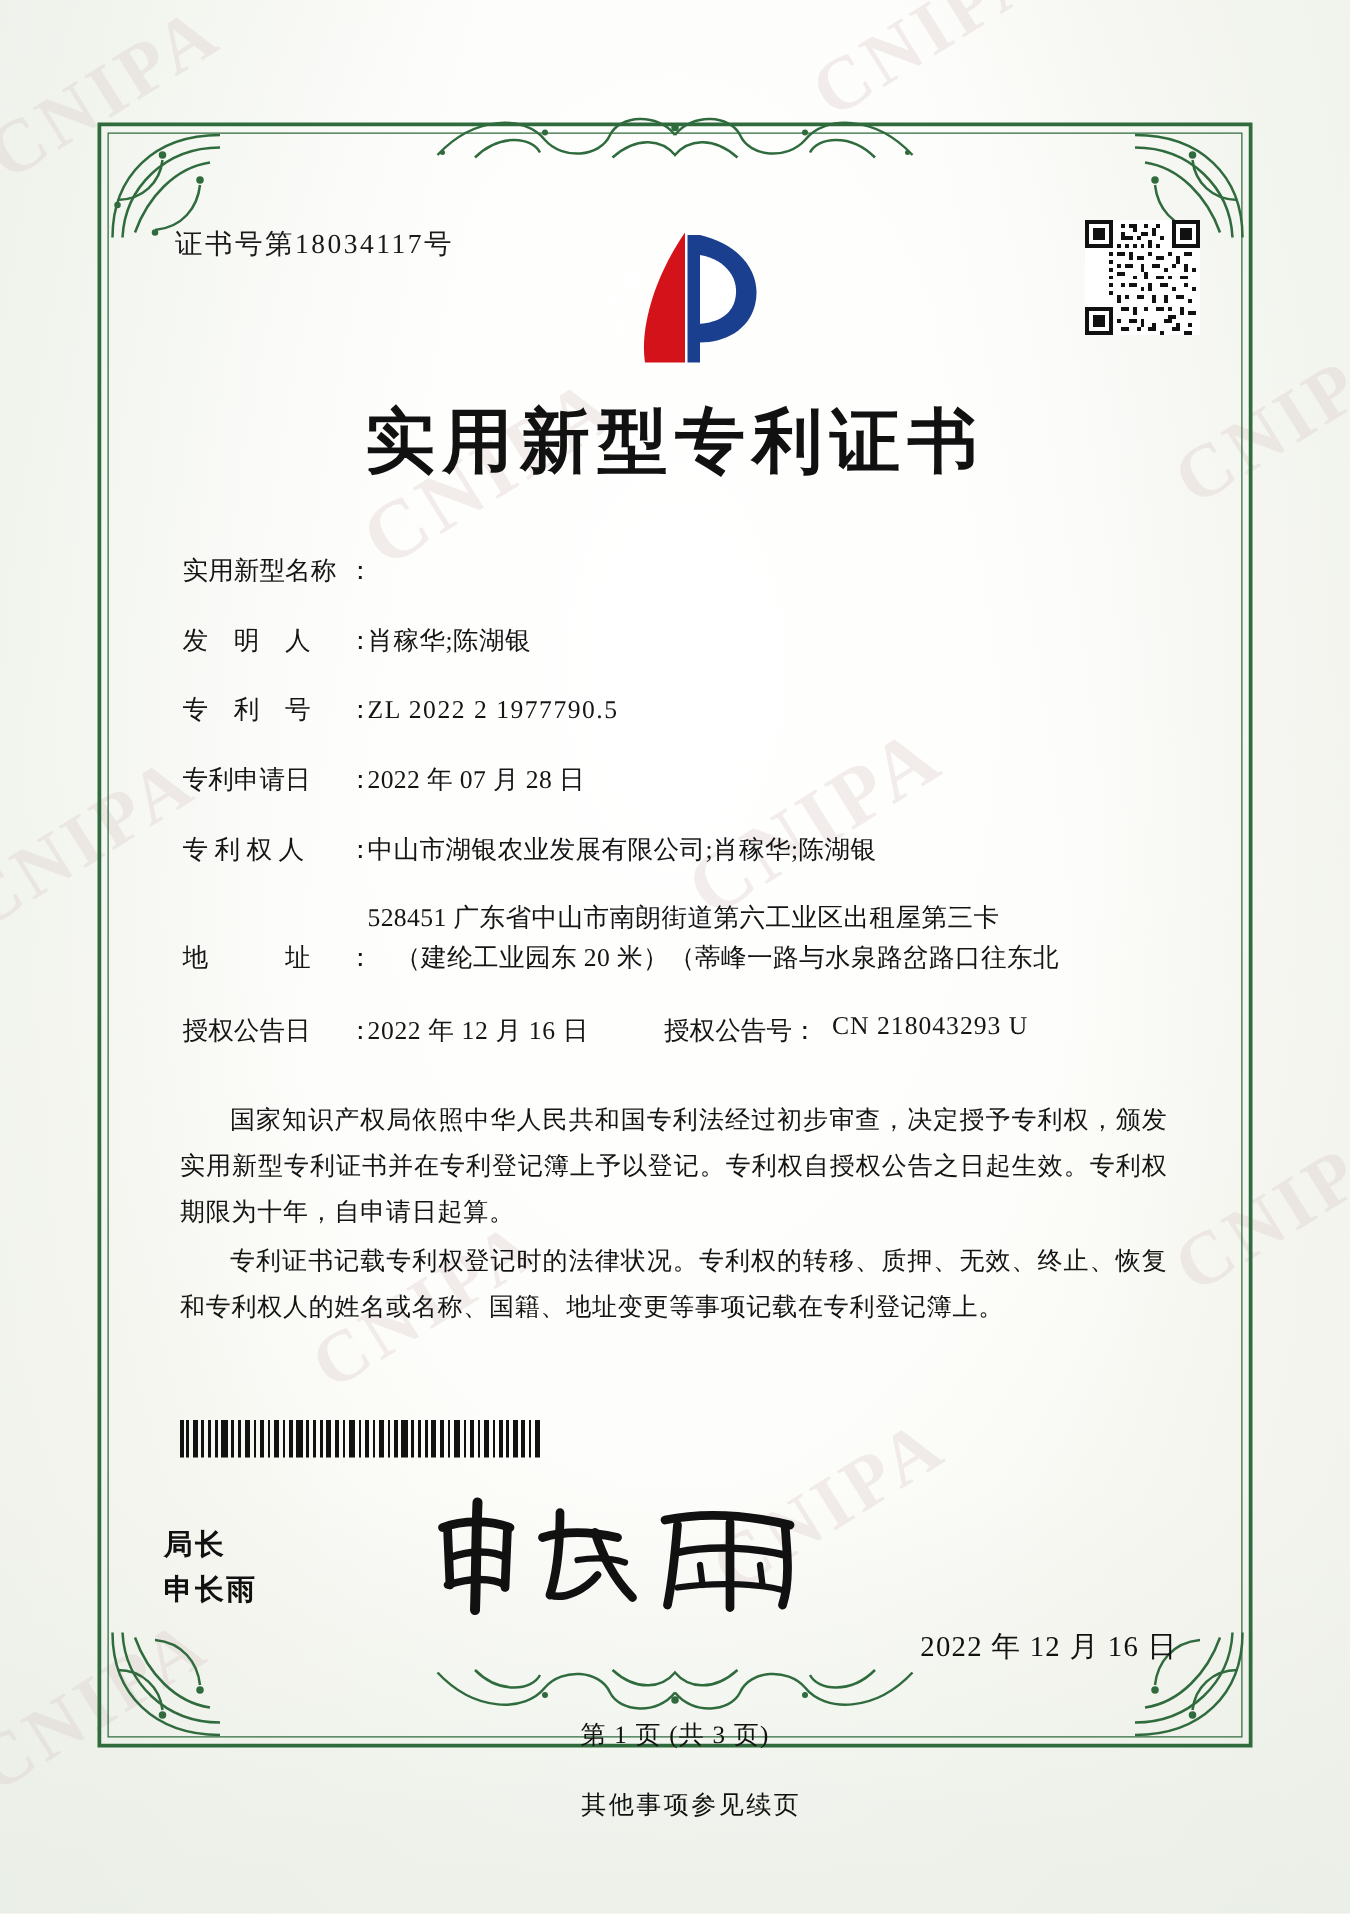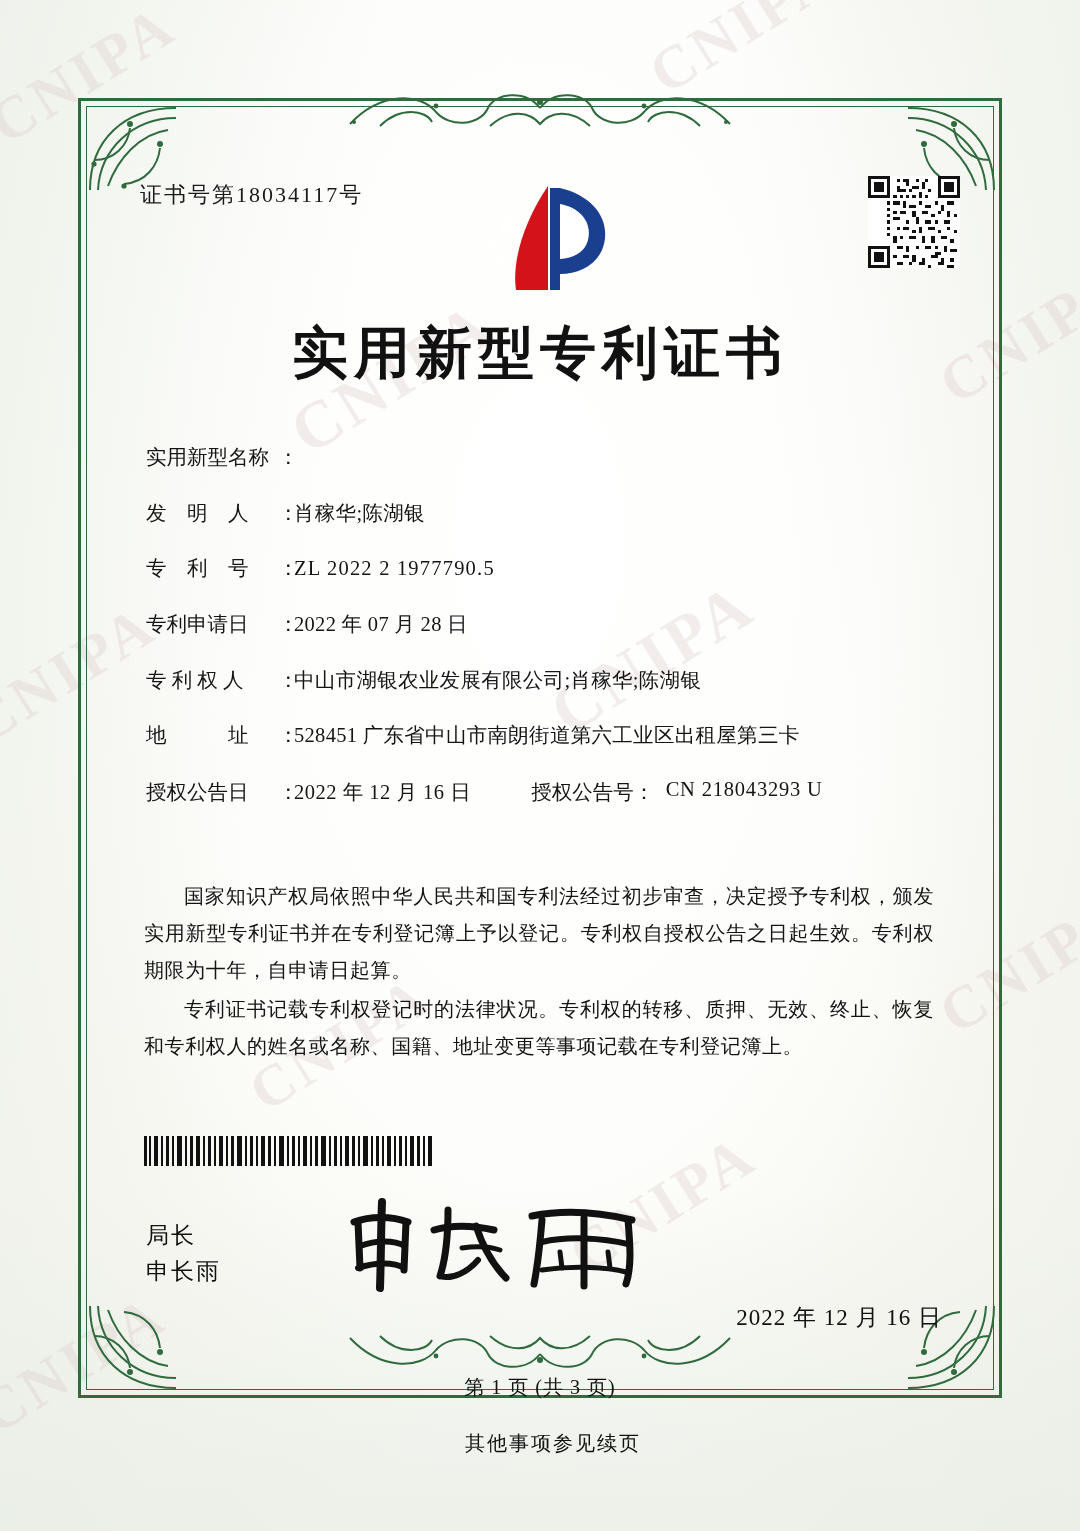--- a/index.html
+++ b/index.html
@@ -196,26 +196,27 @@
   .barcode {
     position: absolute;
     left: 58px;
     top: 1030px;
     width: 290px;
     height: 30px;
   }
 
   .signature-block {
     position: absolute;
-    left: 60px;
+    left: 45px;
     top: 1112px;
     font-size: 23px;
     line-height: 1.55;
     letter-spacing: 2px;
     color: #111;
+    font-weight: bold;
   }
 
   .sig-img {
     position: absolute;
     left: 250px;
     top: 1090px;
     width: 330px;
     height: 100px;
   }
 
@@ -514,20 +515,21 @@
         <span class="field-label">专 利 权 人</span>
         <span class="field-colon">：</span>
         <span class="field-value">中山市湖银农业发展有限公司;肖稼华;陈湖银</span>
       </div>
 
       <div class="field-row">
         <span class="field-label">地　　　址</span>
         <span class="field-colon">：</span>
         <span class="field-value">
           <span>528451 广东省中山市南朗街道第六工业区出租屋第三卡</span>
+          <span class="line2">（建纶工业园东 20 米）（蒂峰一路与水泉路岔路口往东北</span>
         </span>
       </div>
 
       <div class="grant-row">
         <span class="gl">授权公告日</span>
         <span class="gc">：</span>
         <span class="gv">2022 年 12 月 16 日</span>
         <span class="gl2">授权公告号</span>
         <span class="gc">：</span>
         <span class="gv2">CN 218043293 U</span>

